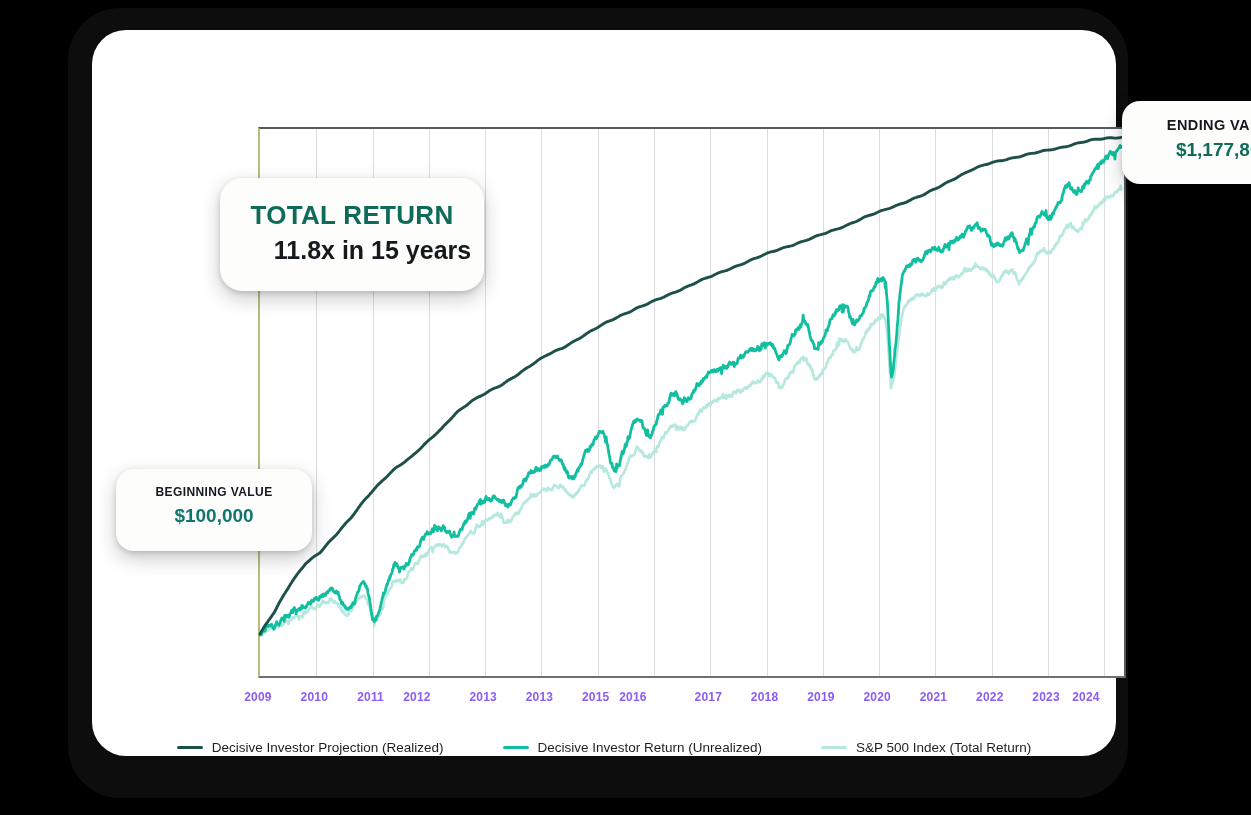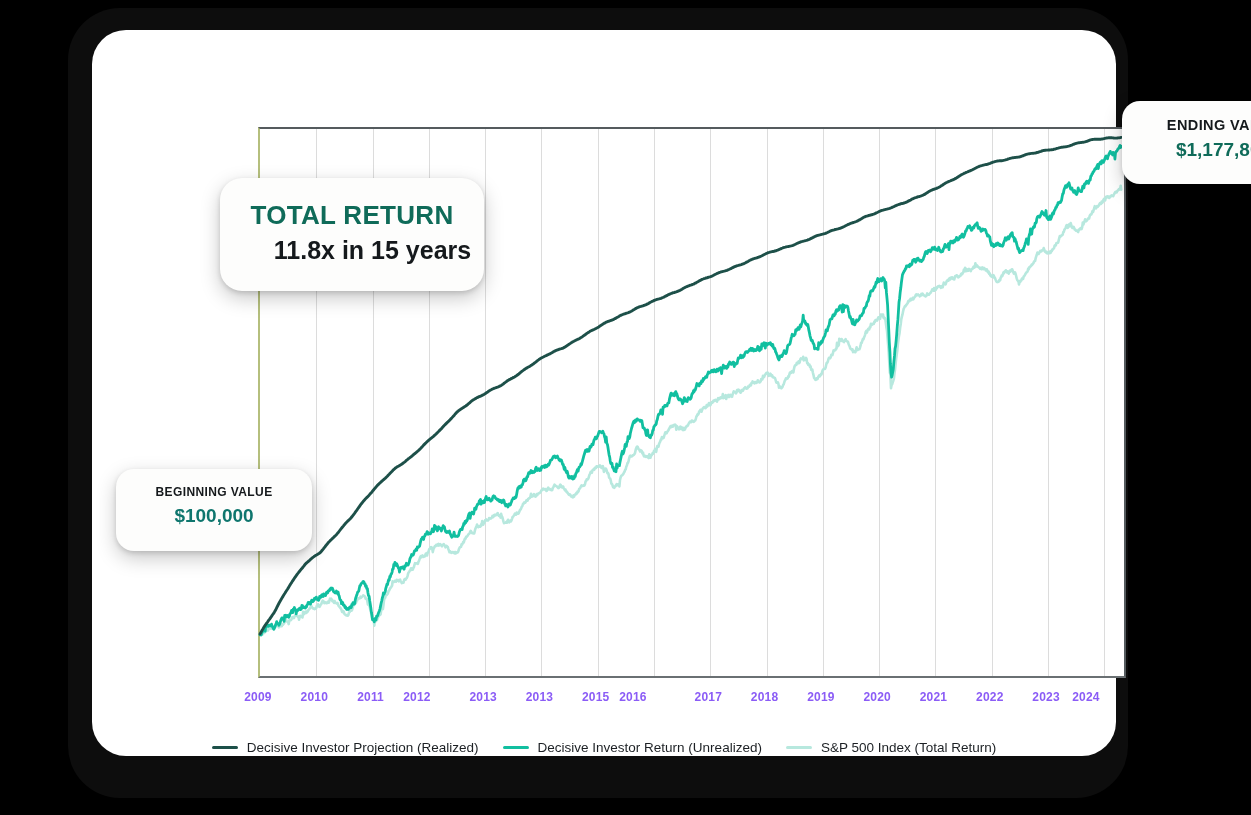--- a/index.html
+++ b/index.html
@@ -91,21 +91,21 @@
 
   
   #legend {
     position: absolute;
     left: 0;
     top: 710px;
     width: 1024px;
     display: flex;
     justify-content: center;
     align-items: center;
-    gap: 24px;
+    gap: 59px;
   }
   .legend-item { display: flex; align-items: center; gap: 9px; }
   .legend-swatch { display: block; width: 26px; height: 3px; border-radius: 2px; }
   .legend-label {
     font-size: 13.5px;
     color: #1c2024;
     white-space: nowrap;
   }
 
   

